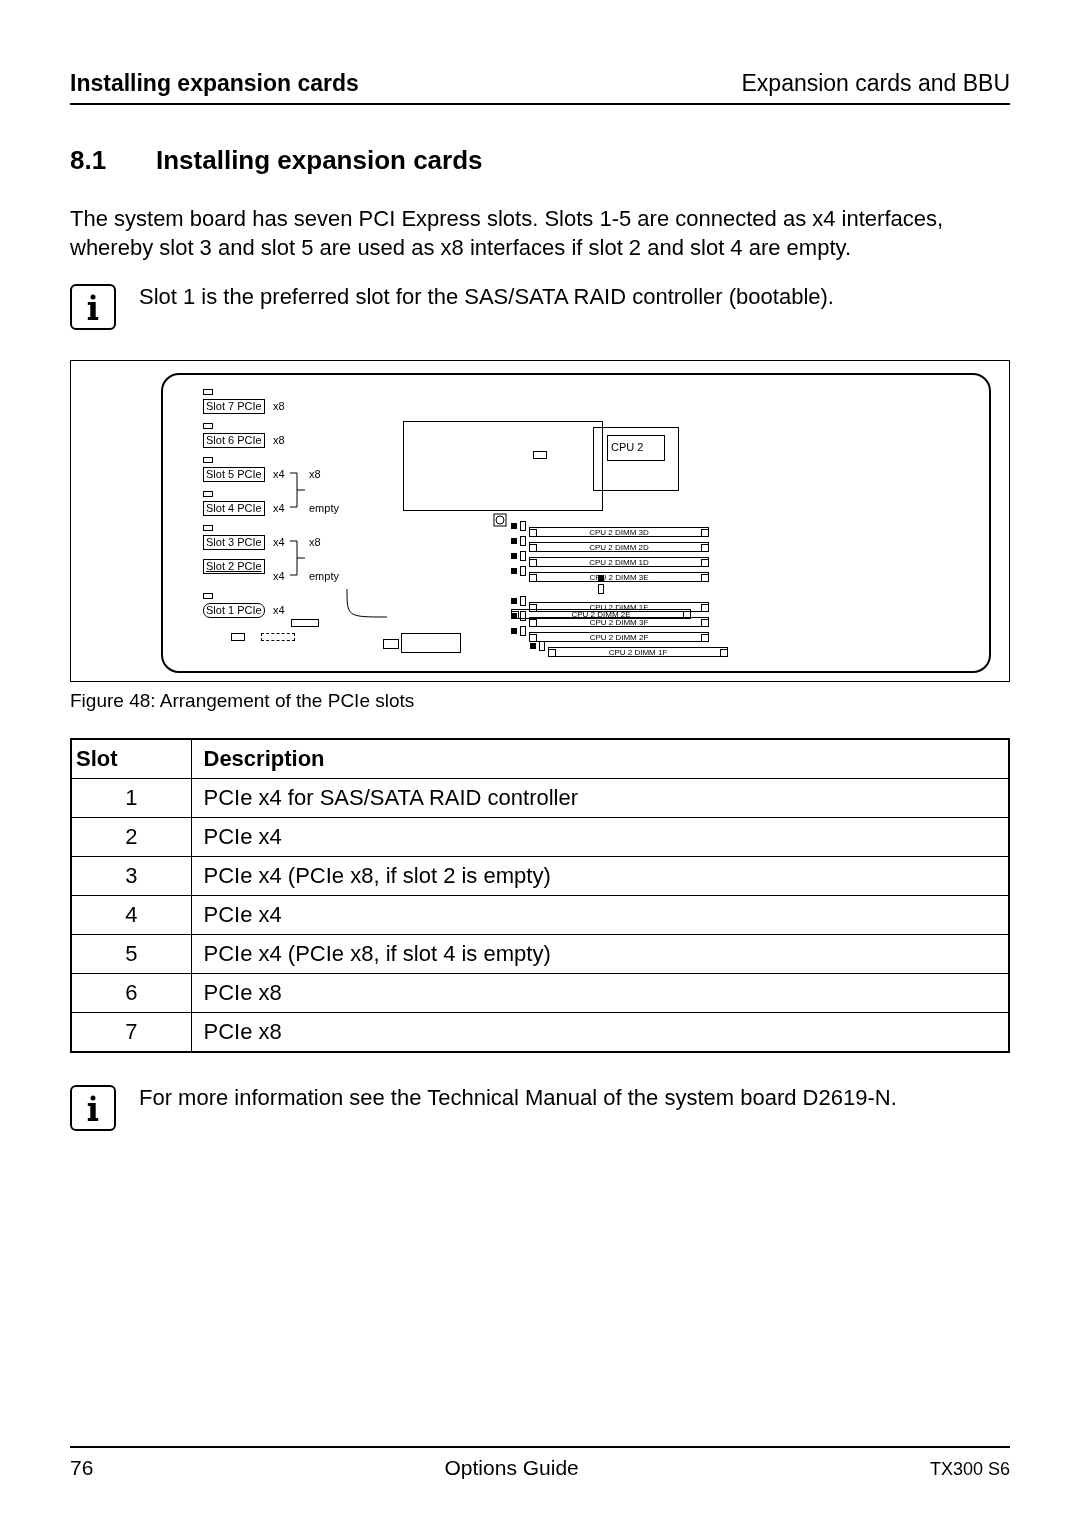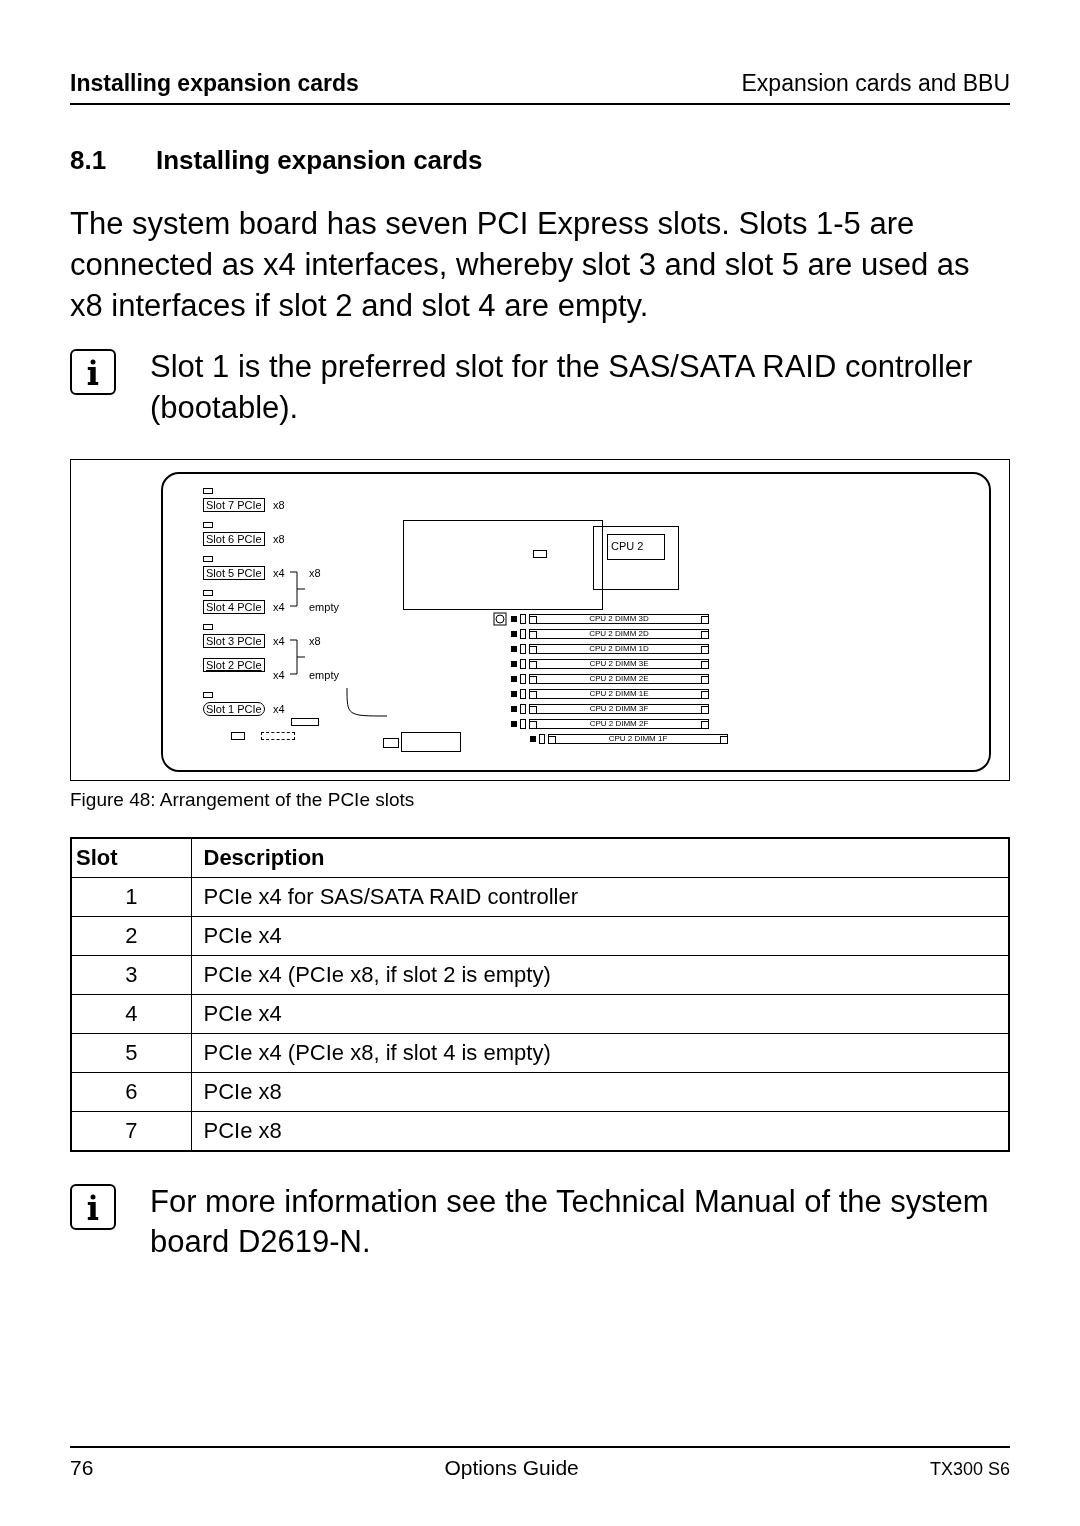--- a/index.html
+++ b/index.html
@@ -25,22 +25,22 @@
     margin-bottom: 40px;
   }
   .header-left { font-weight: bold; font-size: 23px; }
   .header-right { font-size: 23px; }
   h2.section {
     font-size: 26px;
     font-weight: bold;
     margin: 0 0 28px 0;
   }
   h2.section .num { display: inline-block; width: 86px; }
-  p.body { font-size: 31px; margin: 0 0 20px 0; line-height: 1.32; }
-  .info-row { display: flex; gap: 34px; margin: 0 0 30px 0; }
+  p.body { font-size: 22px; margin: 0 0 20px 0; line-height: 1.32; }
+  .info-row { display: flex; gap: 23px; margin: 0 0 30px 0; }
   .info-icon {
     border: 2px solid #000;
     border-radius: 6px;
     width: 46px; height: 46px;
     display: flex; align-items: center; justify-content: center;
     flex-shrink: 0;
     margin-top: 2px;
   }
   .info-icon svg { width: 16px; height: 28px; }
   .fig-frame {
@@ -63,21 +63,21 @@
   .cpu-box {
     position: absolute; border: 1px solid #000; width: 86px; height: 64px;
   }
   .cpu-label { position:absolute; font-size:11px; }
   .dimm-row {
     position: absolute; font-size: 9px; white-space: nowrap;
     display: flex; align-items: center; gap: 3px;
   }
   .dimm-slot {
     border: 1px solid #000; height: 10px; width: 180px; position: relative;
-    display: flex; align-items: center; justify-content: center; font-size: 8px;
+    display: flex; align-items: center; justify-content: center; font-size: 8px; margin-top: 12px;
   }
   .dimm-slot::before, .dimm-slot::after {
     content: ""; position: absolute; width: 6px; height: 6px; border: 1px solid #000;
     top: 1px;
   }
   .dimm-slot::before { left: -1px; }
   .dimm-slot::after { right: -1px; }
   .dimm-tab { width: 6px; height: 10px; border: 1px solid #000; }
   .dimm-led { width: 6px; height: 6px; background: #000; }
   .fig-caption { font-size: 19px; margin-bottom: 26px; }
@@ -205,21 +205,21 @@
           <div class="dimm-row" style="left: 348px; top: 170px;">
             <div class="dimm-led"></div>
             <div class="dimm-tab"></div>
             <div class="dimm-slot">CPU 2 DIMM 1D</div>
           </div>
           <div class="dimm-row" style="left: 348px; top: 185px;">
             <div class="dimm-led"></div>
             <div class="dimm-tab"></div>
             <div class="dimm-slot">CPU 2 DIMM 3E</div>
           </div>
-          <div class="dimm-row" style="left: 348px; top: 200px;">
+          <div class="dimm-row" style="left: 348px; top: 200px; flex-direction: column;">
             <div class="dimm-led"></div>
             <div class="dimm-tab"></div>
             <div class="dimm-slot">CPU 2 DIMM 2E</div>
           </div>
           <div class="dimm-row" style="left: 348px; top: 215px;">
             <div class="dimm-led"></div>
             <div class="dimm-tab"></div>
             <div class="dimm-slot">CPU 2 DIMM 1E</div>
           </div>
           <div class="dimm-row" style="left: 348px; top: 230px;">

